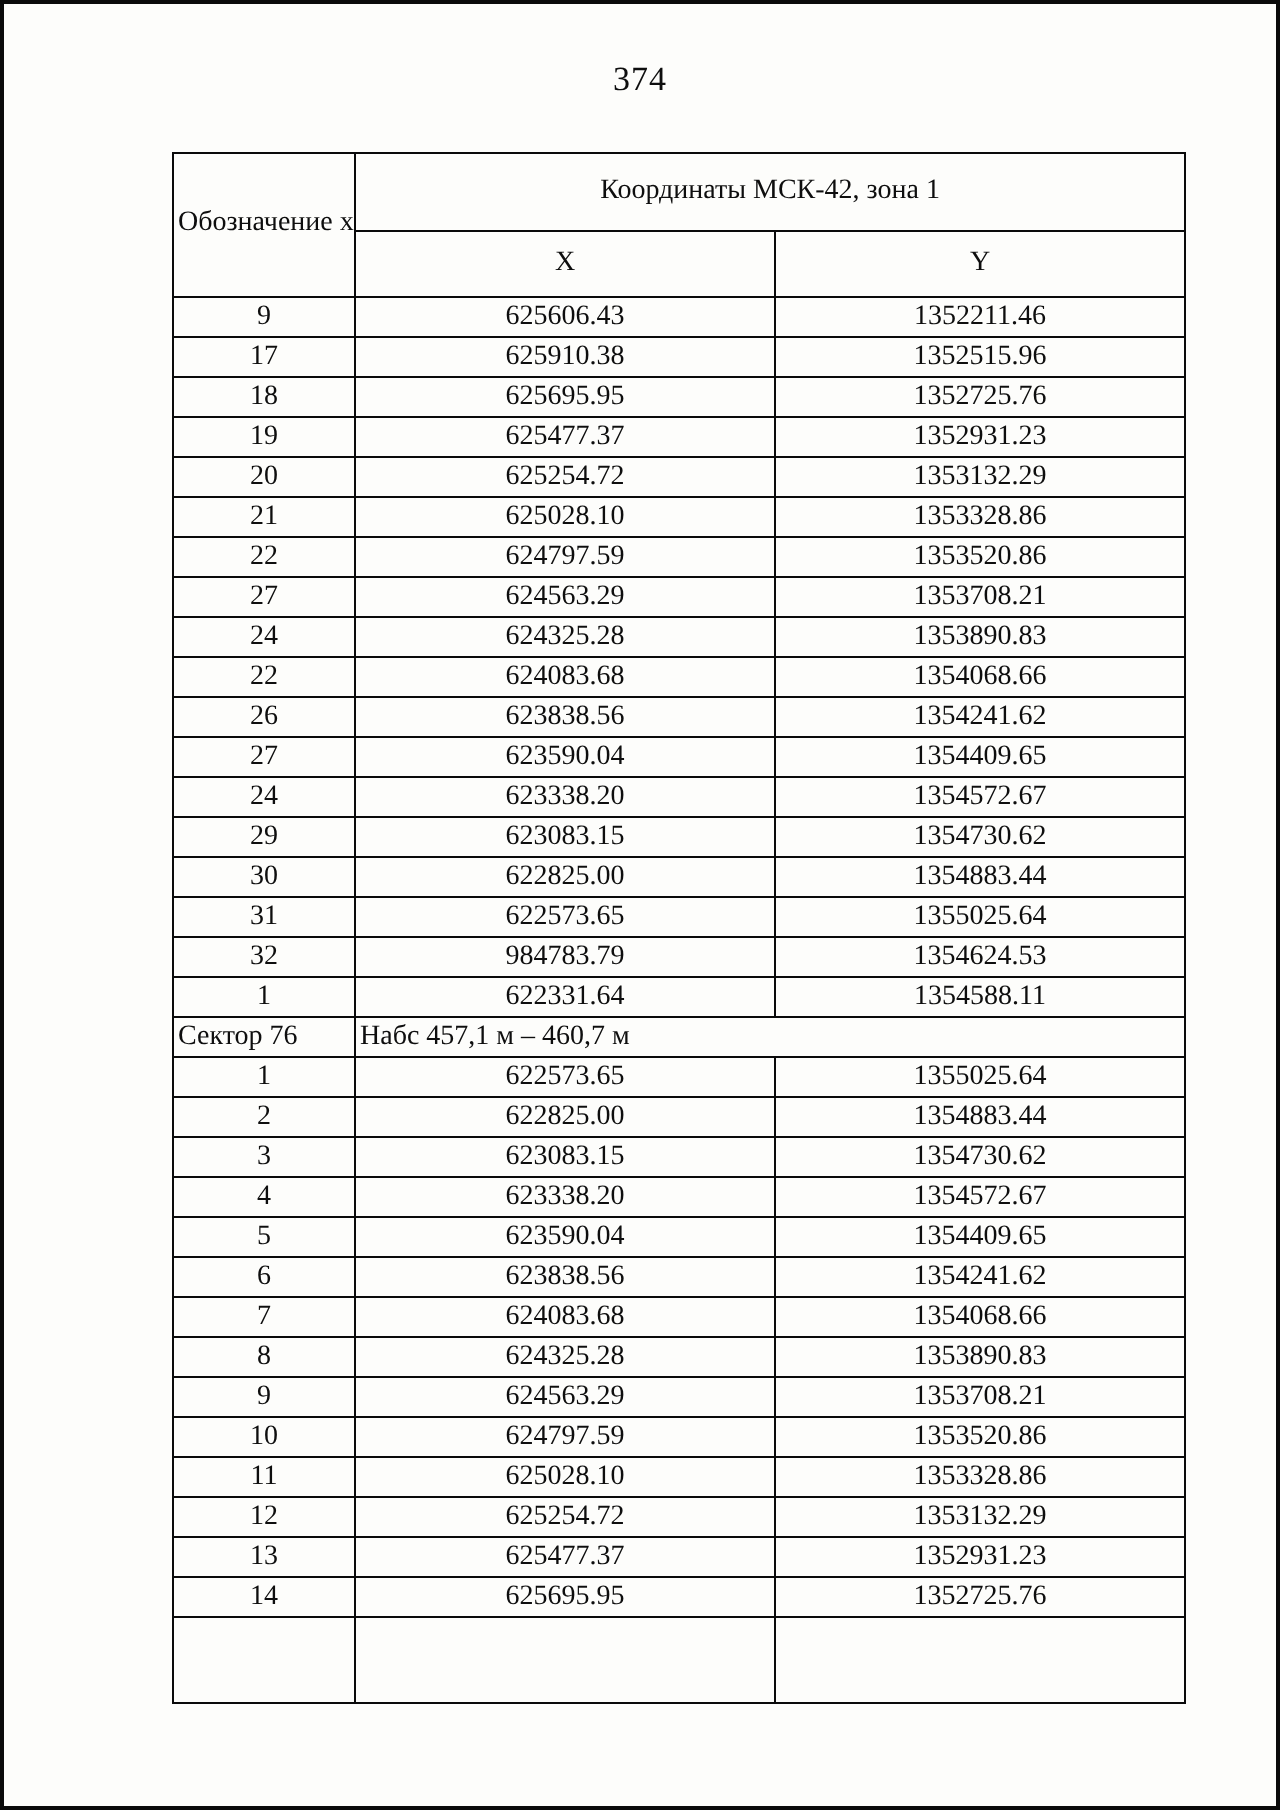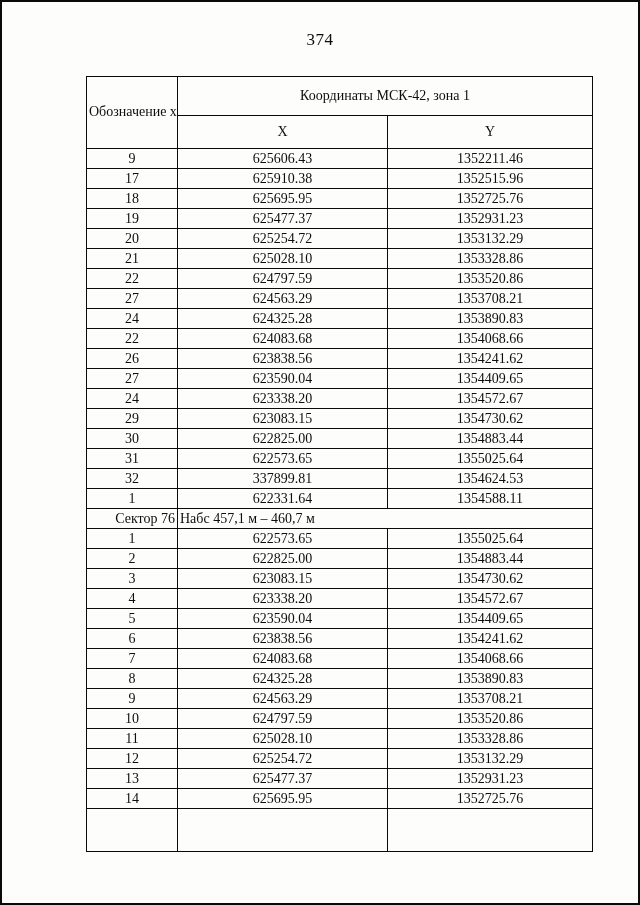--- a/index.html
+++ b/index.html
@@ -54,21 +54,21 @@
     text-align: center;
     vertical-align: middle;
     height: 33px;
     font-size: 14px;
   }
   td.num {
     text-align: center;
     height: 20px;
   }
   td.sector {
-    text-align: right;
+    text-align: left;
     padding-left: 6px;
     height: 20px;
   }
   td.span-cell {
     text-align: left;
     height: 20px;
   }
   tr.partial-row td {
     height: 43px;
     border-bottom: 1px solid #0a0a0a;
@@ -172,21 +172,21 @@
         <td class="num">622825.00</td>
         <td class="num">1354883.44</td>
       </tr>
       <tr>
         <td class="num">31</td>
         <td class="num">622573.65</td>
         <td class="num">1355025.64</td>
       </tr>
       <tr>
         <td class="num">32</td>
-        <td class="num">337899.81</td>
+        <td class="num">984783.79</td>
         <td class="num">1354624.53</td>
       </tr>
       <tr>
         <td class="num">1</td>
         <td class="num">622331.64</td>
         <td class="num">1354588.11</td>
       </tr>
       <tr>
         <td class="sector">Сектор 76</td>
         <td colspan="2" class="span-cell">Набс 457,1 м – 460,7 м</td>

